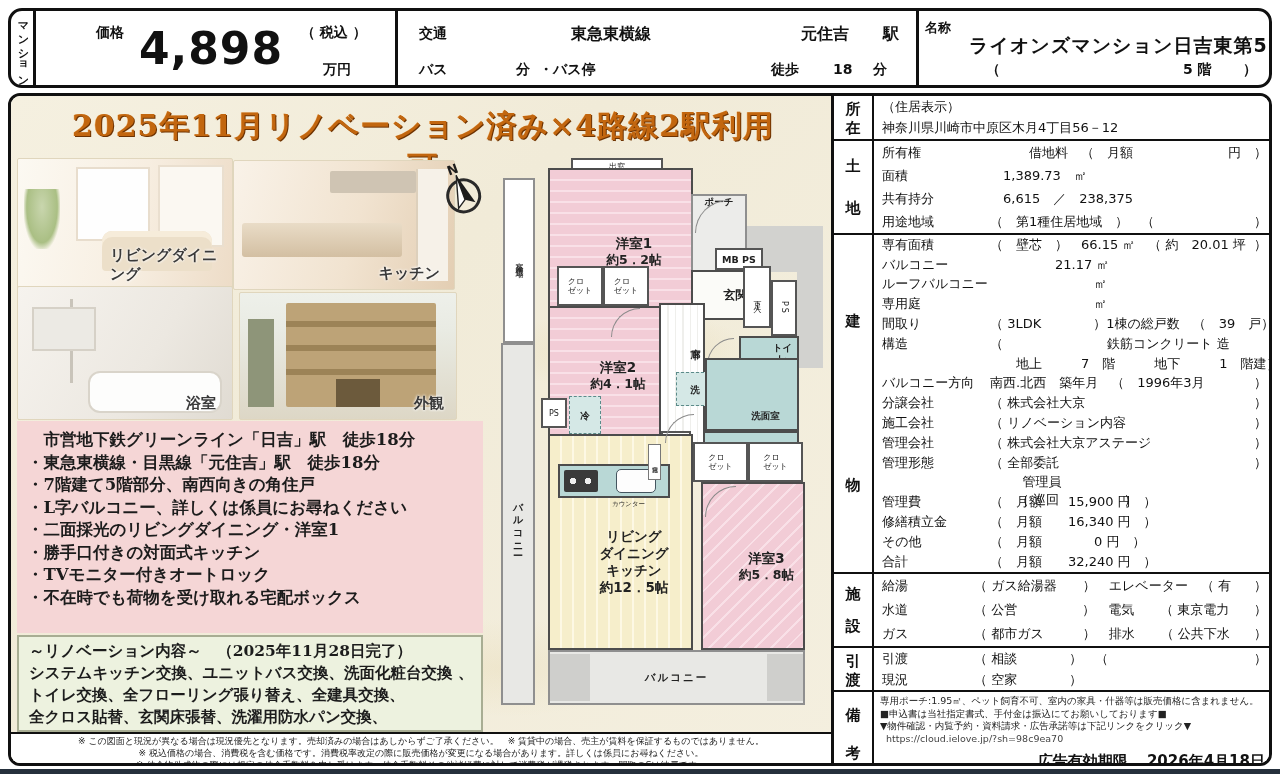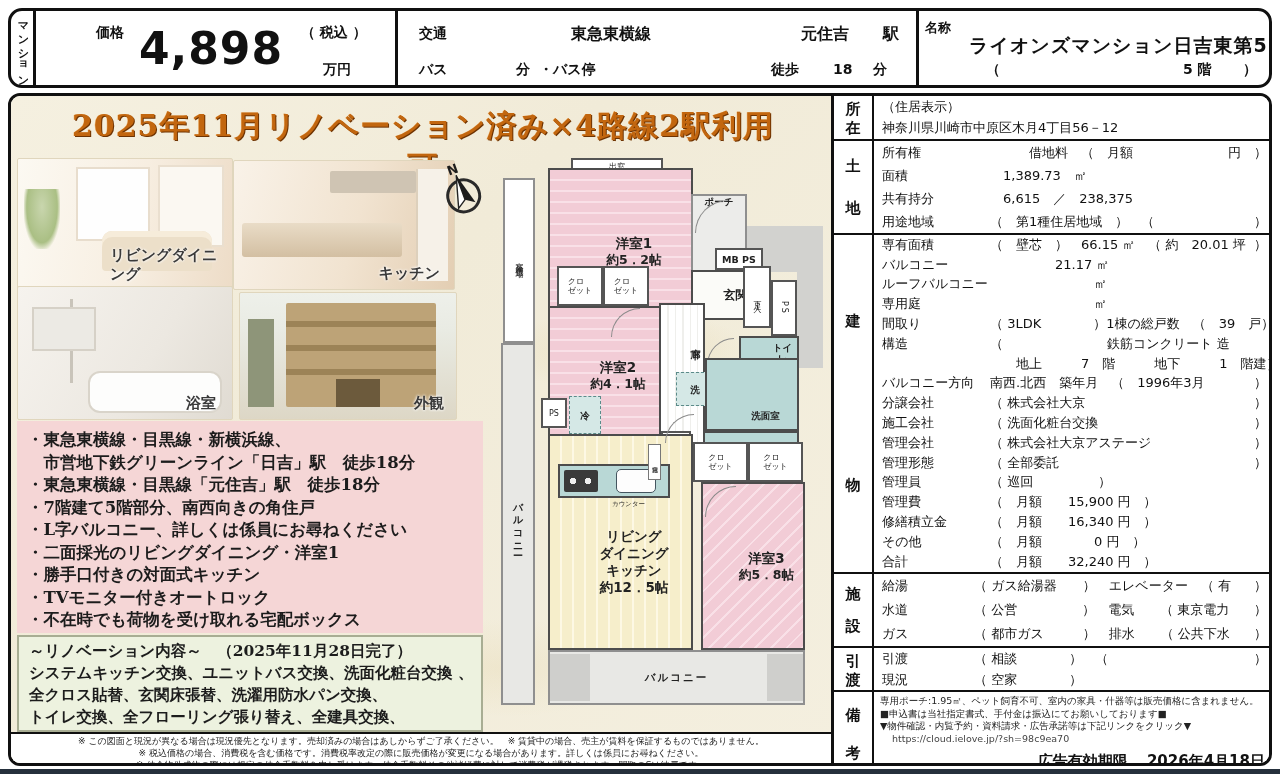--- a/index.html
+++ b/index.html
@@ -70,21 +70,21 @@
   .slabel{width:40px;border-right:2px solid #101010;display:flex;flex-direction:column;justify-content:space-around;
           align-items:center;box-sizing:border-box;padding:4px 0;}
   .slabel span{font-size:15px;font-weight:bold;}
   .scontent{flex:1;position:relative;overflow:hidden;}
   .trow{display:flex;align-items:center;padding-left:8px;padding-right:4px;}
   .tl{width:108px;flex:none;font-size:13px;}
   .tv{flex:1;font-size:13px;white-space:pre;}
   .te{flex:none;font-size:13px;padding-right:4px;}
   .addr1,.addr2{font-size:13px;padding-left:8px;line-height:21px;}
   .rem{font-size:9.5px;line-height:12.5px;padding-left:6px;color:#222;white-space:pre;}
-  .remlink{font-size:9.5px;line-height:12.5px;padding-left:18px;color:#444;}
+  .remlink{font-size:9.5px;line-height:12.5px;padding-left:12px;color:#444;}
   .expiry{position:absolute;right:10px;bottom:5px;font-size:15px;font-weight:bold;}
   .edge{position:absolute;left:0;top:769px;width:1280px;height:5px;background:#25303c;}
 </style>
 </head>
 <body>
 
 <div class="page">
 
   <div class="header">
     <div class="tabtxt">
@@ -157,38 +157,37 @@
           <circle cx="28" cy="34" r="16" fill="none" stroke="#2a2a2a" stroke-width="3"></circle>
           <path d="M28 12 L28 38 L19 44 Z" fill="#ffffff" stroke="#222" stroke-width="1.4"></path>
           <path d="M28 12 L28 38 L37 44 Z" fill="#1c1c1c"></path>
           <text x="21" y="10" font-size="13" font-weight="bold" fill="#1c1c1c" font-family="DejaVu Sans,sans-serif">N</text>
         </g>
       </svg>
     </div>
 
     <div class="featbox">
 
-    <div class="feat">・東急東横線・目黒線・新横浜線、</div>
         <div class="feat">　市営地下鉄グリーンライン「日吉」駅　徒歩18分</div>
         <div class="feat">・東急東横線・目黒線「元住吉」駅　徒歩18分</div>
         <div class="feat">・7階建て5階部分、南西向きの角住戸</div>
         <div class="feat">・L字バルコニー、詳しくは係員にお尋ねください</div>
         <div class="feat">・二面採光のリビングダイニング・洋室1</div>
         <div class="feat">・勝手口付きの対面式キッチン</div>
         <div class="feat">・TVモニター付きオートロック</div>
         <div class="feat">・不在時でも荷物を受け取れる宅配ボックス</div>
       </div>
 
     <div class="renobox">
       <div class="renoline">～リノベーション内容～　（2025年11月28日完了）</div>
       <div>
 
       <div class="renoline">システムキッチン交換、ユニットバス交換、洗面化粧台交換 、</div>
+          <div class="renoline">トイレ交換、全フローリング張り替え、全建具交換、</div>
           <div class="renoline">全クロス貼替、玄関床張替、洗濯用防水パン交換、</div>
-          <div class="renoline">トイレ交換、全フローリング張り替え、全建具交換、</div>
         </div>
     </div>
 
     <div class="plan">
 
       <div class="abs" style="left:254px;top:68px;width:76px;height:46px;background:#d2d2cf;"></div>
       <div class="abs" style="left:304px;top:114px;width:26px;height:96px;background:#d2d2cf;"></div>
 
       <div class="rm-lite" style="left:78px;top:0px;width:92px;height:16px;background:#fff;border-color:#555;">
           <span class="tiny">出窓</span>
@@ -422,37 +421,37 @@
             </div>
 
             <div class="trow" style="height:19.8px;">
               <span class="tl">分譲会社</span>
               <span class="tv">（ 株式会社大京</span>
               <span class="te">）</span>
             </div>
 
             <div class="trow" style="height:19.8px;">
               <span class="tl">施工会社</span>
-              <span class="tv">（ 洗面化粧台交換</span>
+              <span class="tv">（ リノベーション内容</span>
               <span class="te">）</span>
             </div>
 
             <div class="trow" style="height:19.8px;">
               <span class="tl">管理会社</span>
               <span class="tv">（ 株式会社大京アステージ</span>
               <span class="te">）</span>
             </div>
 
             <div class="trow" style="height:19.8px;">
               <span class="tl">管理形態</span>
               <span class="tv">（ 全部委託</span>
               <span class="te">）</span>
             </div>
 
-            <div class="trow" style="height:19.8px;">
+            <div class="trow" style="height:19.8px;flex-direction:column;">
               <span class="tl">管理員</span>
               <span class="tv">（ 巡回　　　　　）</span>
               <span class="te"></span>
             </div>
 
             <div class="trow" style="height:19.8px;">
               <span class="tl">管理費</span>
               <span class="tv">（　月額　　15,900 円　）</span>
               <span class="te"></span>
             </div>

